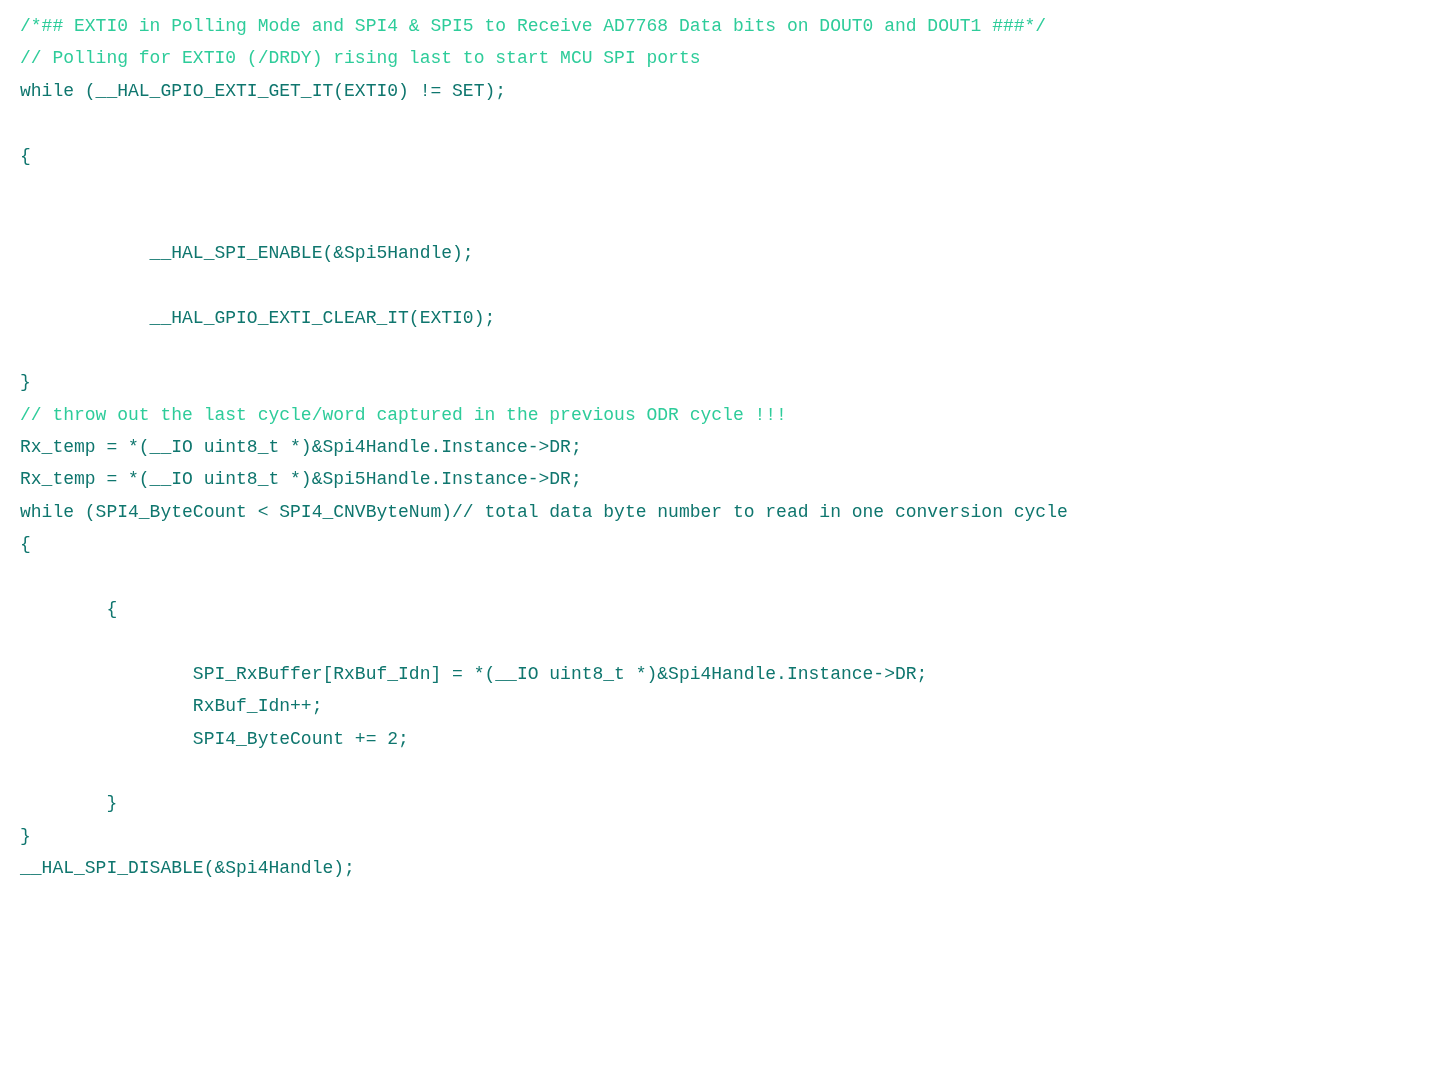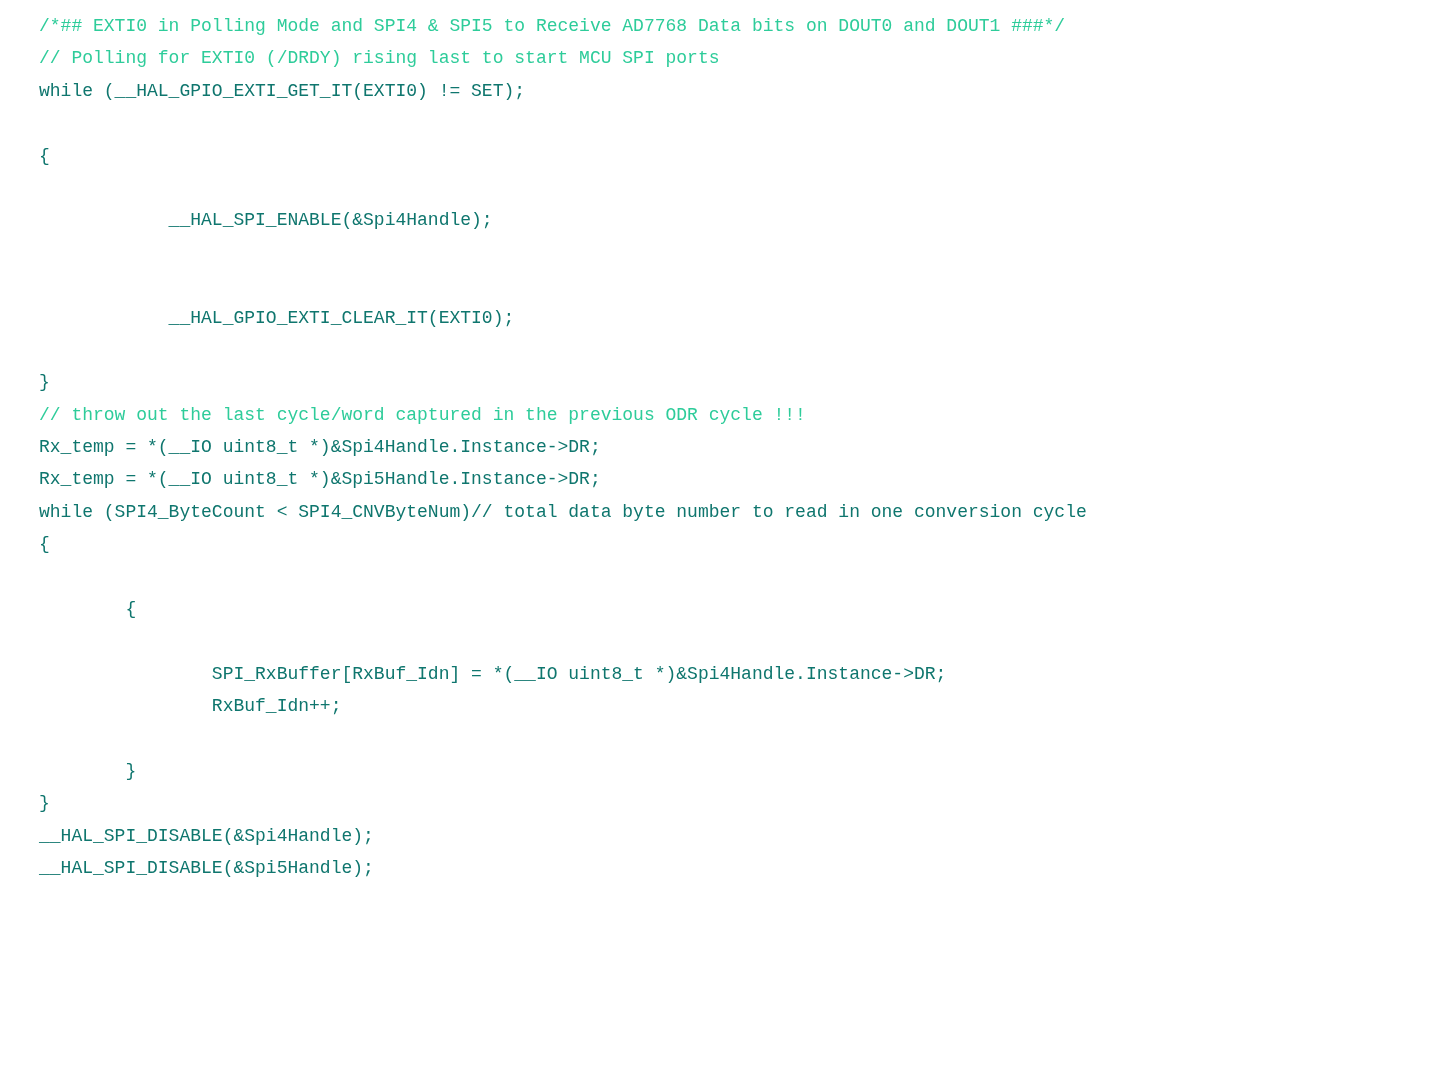--- a/index.html
+++ b/index.html
@@ -15,21 +15,20 @@
       line-height: 1.8;
       color: #2ecc9a;
       padding: 10px 20px;
       width: 1430px;
       min-height: 1070px;
       overflow-x: auto;
     }
 
     .code-block {
       white-space: pre;
-      margin-left: 19px;
     }
 
     .line {
       display: block;
       white-space: pre;
     }
 
     .comment {
       color: #2ecc9a;
     }
@@ -45,34 +44,34 @@
   </style>
 </head>
 <body>
 
 <div class="code-block"><span class="line comment">/*## EXTI0 in Polling Mode and SPI4 &amp; SPI5 to Receive AD7768 Data bits on DOUT0 and DOUT1 ###*/
 </span><span class="line comment">// Polling for EXTI0 (/DRDY) rising last to start MCU SPI ports
 </span><span class="line code">while (__HAL_GPIO_EXTI_GET_IT(EXTI0) != SET);
 </span><span class="empty-line">
 </span><span class="line code">{
 </span><span class="empty-line">
-</span><span class="line code">            __HAL_SPI_ENABLE(&amp;Spi4Handle);
 </span><span class="empty-line">
+</span><span class="line code">            __HAL_SPI_ENABLE(&amp;Spi5Handle);
 </span><span class="empty-line">
 </span><span class="line code">            __HAL_GPIO_EXTI_CLEAR_IT(EXTI0);
 </span><span class="empty-line">
 </span><span class="line code">}
 </span><span class="line comment">// throw out the last cycle/word captured in the previous ODR cycle !!!
 </span><span class="line code">Rx_temp = *(__IO uint8_t *)&amp;Spi4Handle.Instance-&gt;DR;
 </span><span class="line code">Rx_temp = *(__IO uint8_t *)&amp;Spi5Handle.Instance-&gt;DR;
 </span><span class="line code">while (SPI4_ByteCount &lt; SPI4_CNVByteNum)// total data byte number to read in one conversion cycle
 </span><span class="line code">{
 </span><span class="empty-line">
 </span><span class="line code">        {
 </span><span class="empty-line">
 </span><span class="line code">                SPI_RxBuffer[RxBuf_Idn] = *(__IO uint8_t *)&amp;Spi4Handle.Instance-&gt;DR;
 </span><span class="line code">                RxBuf_Idn++;
+</span><span class="line code">                SPI4_ByteCount += 2;
 </span><span class="empty-line">
 </span><span class="line code">        }
 </span><span class="line code">}
 </span><span class="line code">__HAL_SPI_DISABLE(&amp;Spi4Handle);
-</span><span class="line code">__HAL_SPI_DISABLE(&amp;Spi5Handle);
 </span></div>
 
 </body></html>

